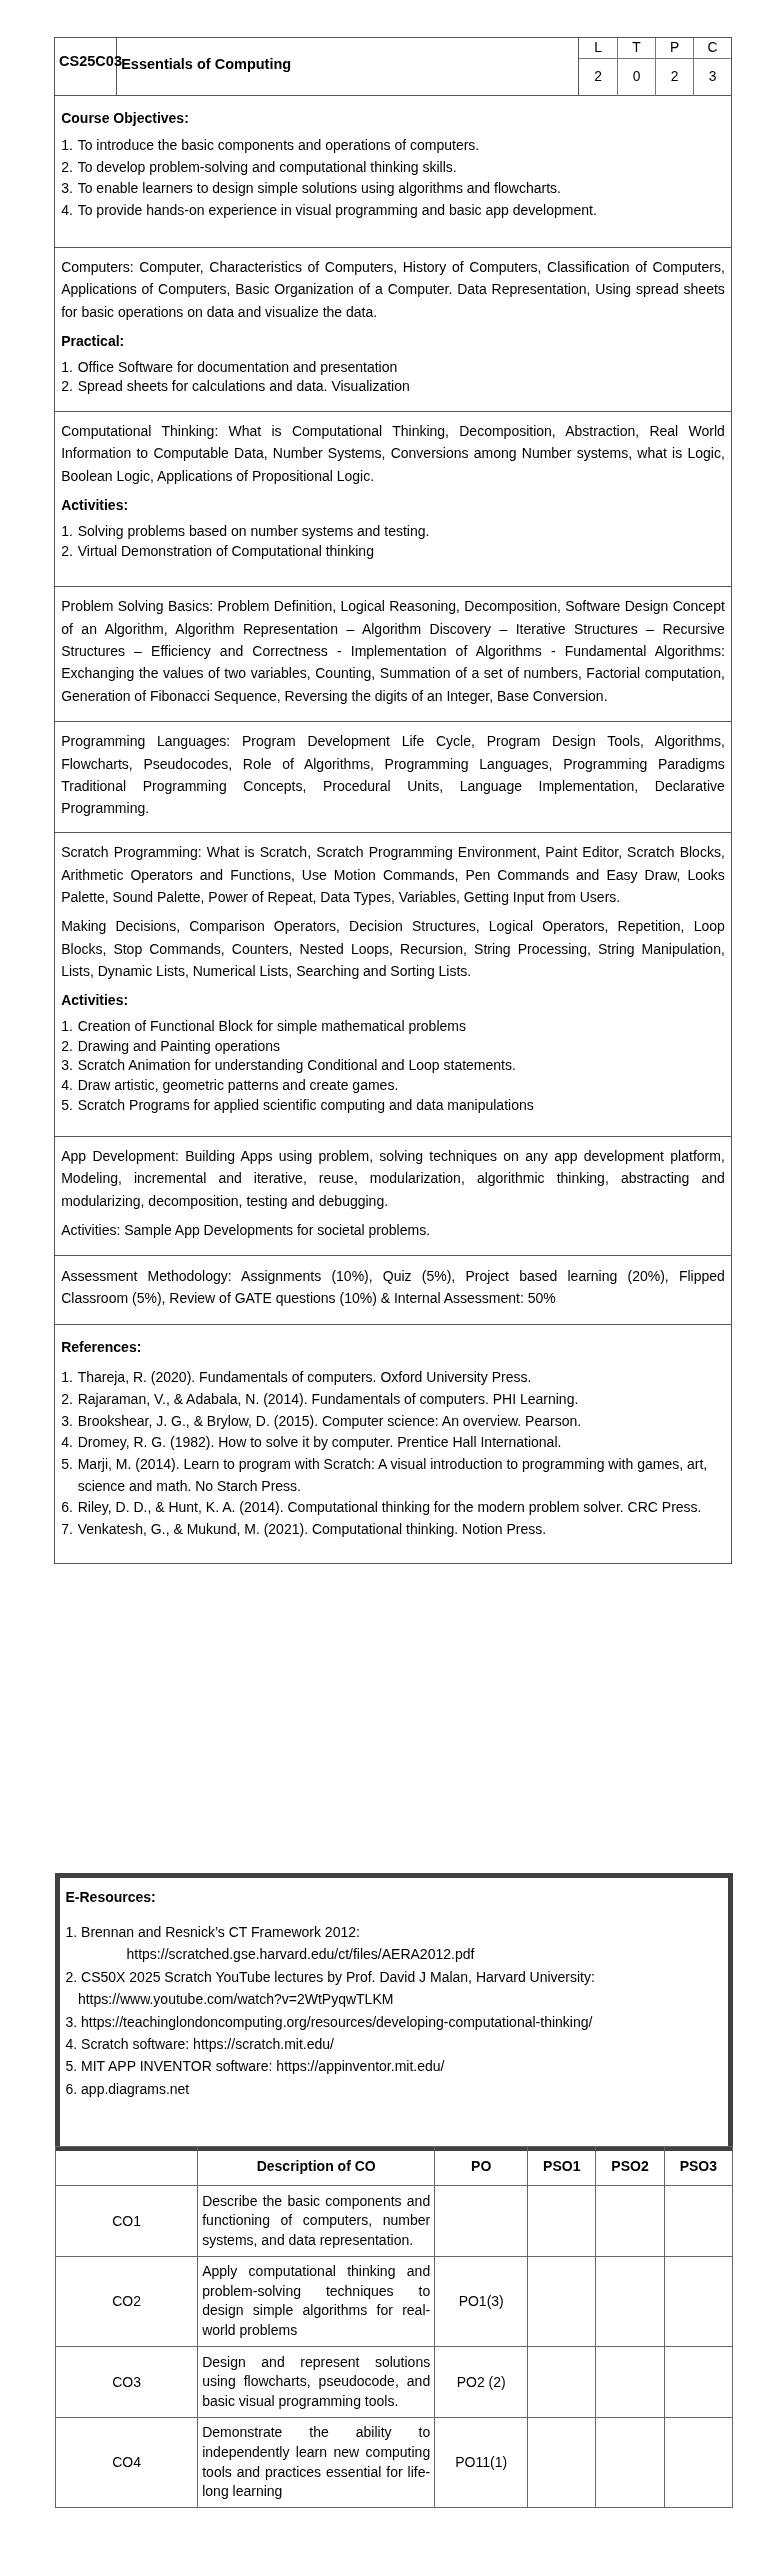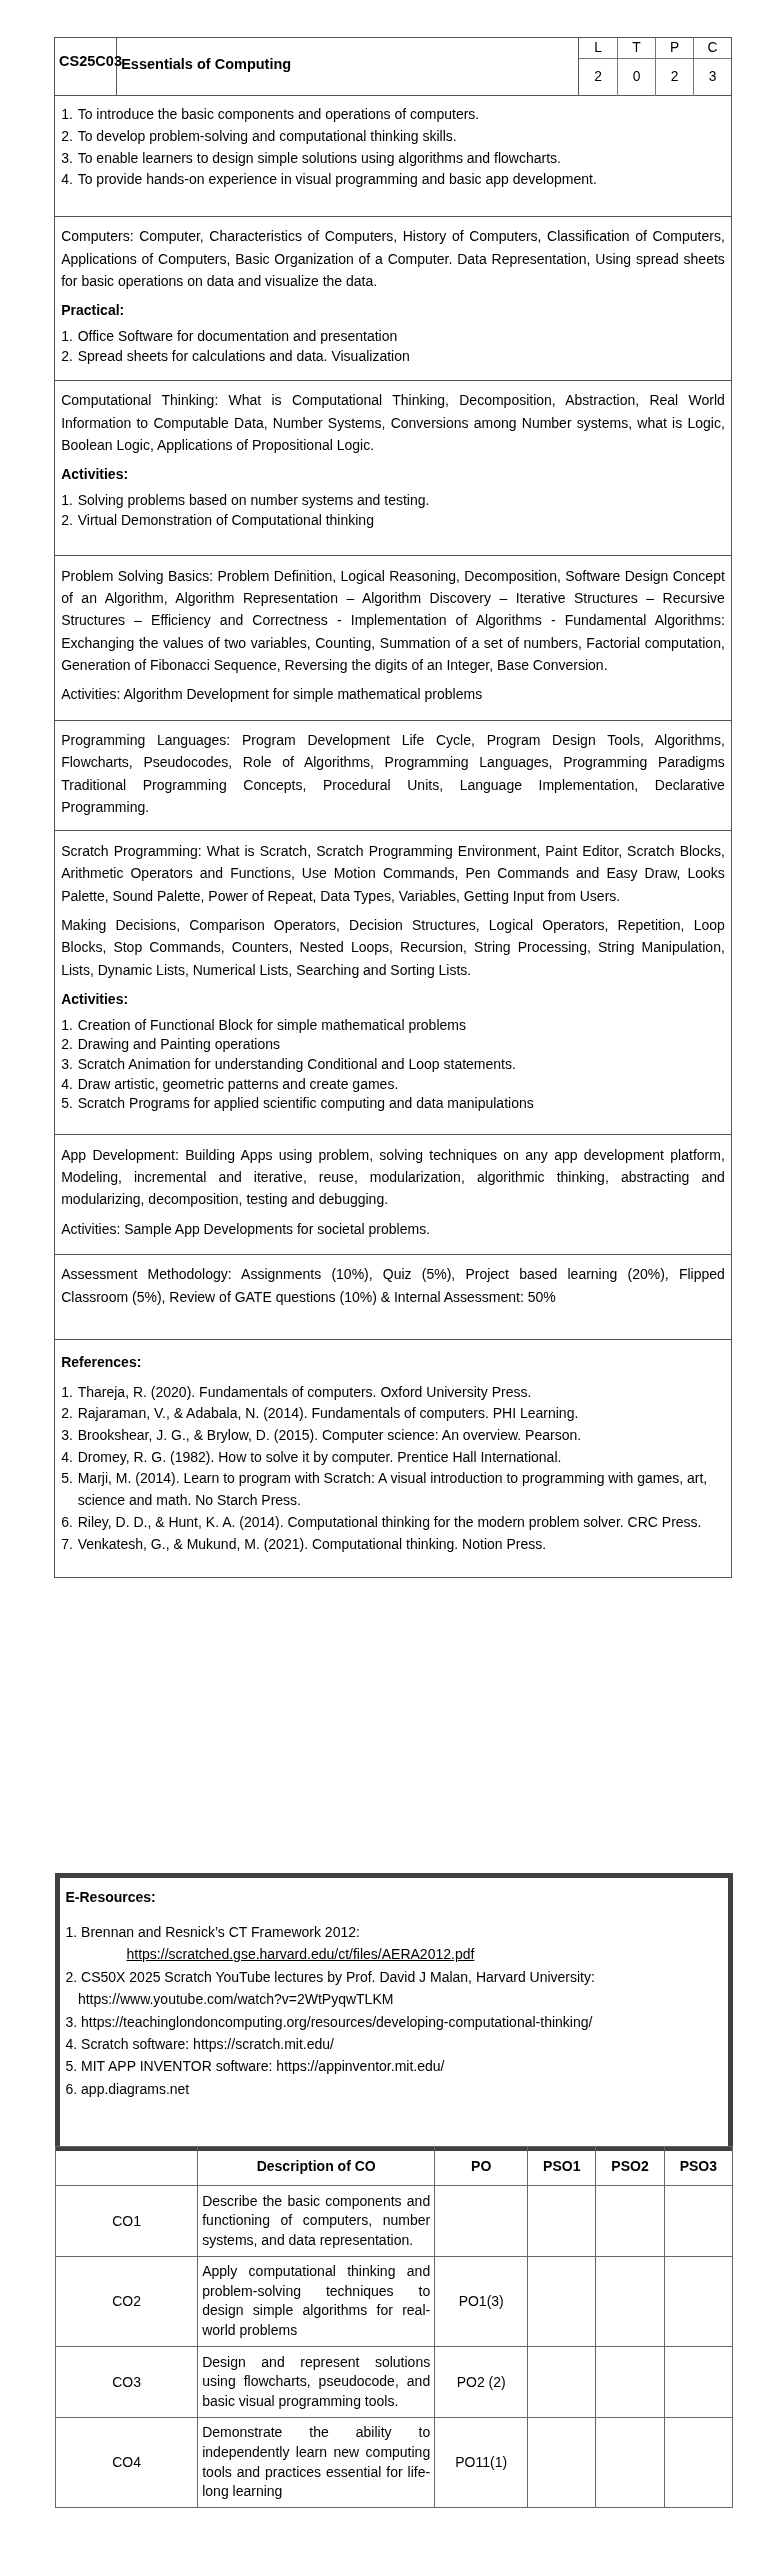--- a/index.html
+++ b/index.html
@@ -75,21 +75,21 @@
     width: 678px;
     height: 278px;
     border: 5px solid #404040;
     box-sizing: border-box;
     padding: 5.5px 5.5px;
     font-size: 14px;
     line-height: 1.6;
   }
   .eres .heading { margin: 2.8px 0 12.4px 0; }
   .eres .item { }
-  .eres .indent1 { padding-left: 61px; text-decoration: underline; }
+  .eres .indent1 { padding-left: 61px; }
   .eres .indent2 { padding-left: 12.4px; }
   table.co {
     position: absolute;
     left: 55px;
     top: 2146px;
     width: 678px;
     border-collapse: collapse;
     font-size: 14px;
   }
   table.co th, table.co td {
@@ -115,20 +115,21 @@
       <div class="lrow">P</div>
       <div class="lrow">C</div>
       <div>2</div>
       <div>0</div>
       <div>2</div>
       <div>3</div>
     </div>
   </div>
 
   <div class="sec" style="padding-bottom:20.7px;">
+    <div class="heading">Course Objectives:</div>
     <ol class="numlist">
       <li>
           <span class="n">1.</span>
           <span class="t">To introduce the basic components and operations of computers.</span>
         </li>
       <li>
           <span class="n">2.</span>
           <span class="t">To develop problem-solving and computational thinking skills.</span>
         </li>
       <li>
@@ -167,21 +168,20 @@
         </li>
       <li>
           <span class="n">2.</span>
           <span class="t">Virtual Demonstration of Computational thinking</span>
         </li>
     </ol>
   </div>
 
   <div class="sec" style="padding-bottom:13.8px;">
     <p><span class="b">Problem Solving Basics:</span><span> Problem Definition, Logical Reasoning, Decomposition, Software Design Concept of an Algorithm, Algorithm Representation – Algorithm Discovery – Iterative Structures – Recursive Structures – Efficiency and Correctness - Implementation of Algorithms - Fundamental Algorithms: Exchanging the values of two variables, Counting, Summation of a set of numbers, Factorial computation, Generation of Fibonacci Sequence, Reversing the digits of an Integer, Base Conversion.</span></p>
-    <p><span class="b">Activities:</span><span> Algorithm Development for simple mathematical problems</span></p>
   </div>
 
   <div class="sec" style="padding-bottom:12px;">
     <p><span class="b">Programming Languages:</span><span> Program Development Life Cycle, Program Design Tools, Algorithms, Flowcharts, Pseudocodes, Role of Algorithms, Programming Languages, Programming Paradigms Traditional Programming Concepts, Procedural Units, Language Implementation, Declarative Programming.</span></p>
   </div>
 
   <div class="sec" style="padding-bottom:16.5px;">
     <p><span class="b">Scratch Programming:</span><span>  What is Scratch, Scratch Programming Environment, Paint Editor, Scratch Blocks, Arithmetic Operators and Functions, Use Motion Commands, Pen Commands and Easy Draw, Looks Palette, Sound Palette, Power of Repeat, Data Types, Variables, Getting Input from Users.</span></p>
     <p>Making Decisions, Comparison Operators, Decision Structures, Logical Operators, Repetition, Loop Blocks, Stop Commands, Counters, Nested Loops, Recursion, String Processing, String Manipulation, Lists, Dynamic Lists, Numerical Lists, Searching and Sorting Lists.</p>
     <div class="heading">Activities:</div>
@@ -208,21 +208,21 @@
         </li>
     </ol>
   </div>
 
   <div class="sec" style="padding-bottom:13.8px;">
     <p><span class="b">App Development:</span><span> Building Apps using problem, solving techniques on any app development platform, Modeling, incremental and iterative, reuse, modularization, algorithmic thinking, abstracting and modularizing, decomposition, testing and debugging.</span></p>
     <p><span class="b">Activities:</span><span> Sample App Developments for societal problems.</span></p>
   </div>
 
 
-  <div class="sec" style="padding-bottom:31px;">
+  <div class="sec" style="padding-bottom:15px;">
     <p><span class="b">Assessment Methodology:</span><span>  Assignments (10%), Quiz (5%), Project based learning (20%), Flipped Classroom (5%), Review of GATE questions (10%) &amp; Internal Assessment: 50%</span></p>
   </div>
 
   <div class="sec" style="padding-bottom:18px;">
     <div class="heading" style="margin-bottom:8.3px;">References:</div>
     <ol class="numlist refs">
       <li>
           <span class="n">1.</span>
           <span class="t">Thareja, R. (2020). Fundamentals of computers. Oxford University Press.</span>
         </li>

